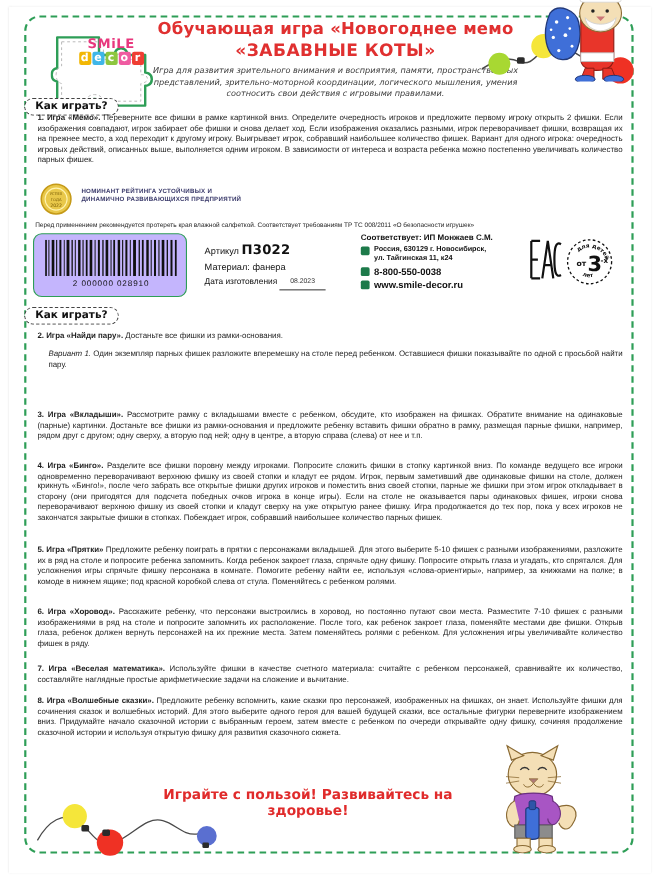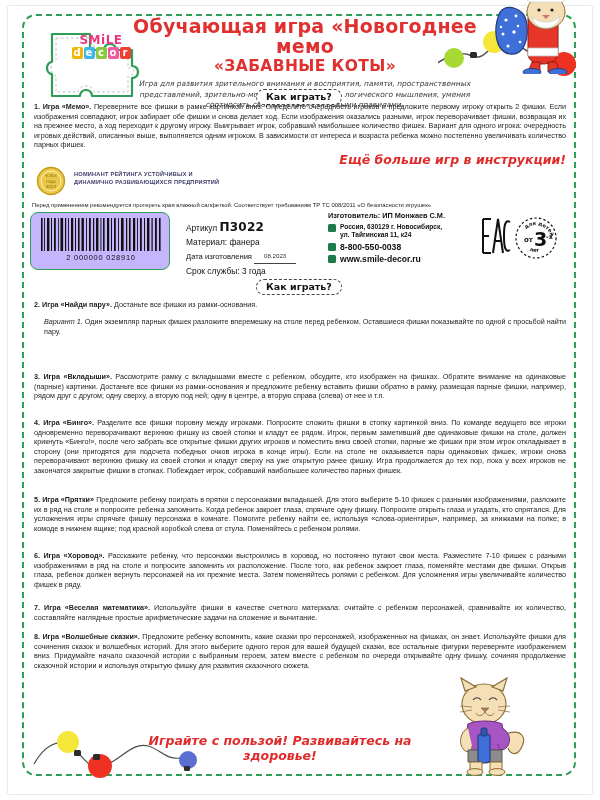--- a/index.html
+++ b/index.html
@@ -60,21 +60,21 @@
     border-radius: 2px;
     color: #fff;
     font-family: "DejaVu Sans", sans-serif;
     font-size: 10px; font-weight: bold;
     line-height: 12px; text-align: center;
   }
 
   .title-block { position: absolute; left: 108px; top: 0px; width: 350px; text-align: center; }
   .title-l1 {
     font-family: "DejaVu Sans", sans-serif;
-    font-size: 19px; font-weight: bold; color: #e03030;
+    font-size: 15px; font-weight: bold; color: #e03030;
     line-height: 20px; letter-spacing: 0.2px;
   }
   .title-l2 {
     font-family: "DejaVu Sans", sans-serif;
     font-size: 15.5px; font-weight: bold; color: #e03030;
     line-height: 20px; letter-spacing: 0.4px;
   }
   .subtitle {
     margin-top: 3px;
     font-family: "DejaVu Sans", sans-serif;
@@ -91,21 +91,21 @@
     display: inline-block;
     border: 1.5px dashed #444;
     border-radius: 9px;
     padding: 1px 9px 2px 9px;
     font-family: "DejaVu Sans", sans-serif;
     font-weight: bold;
     font-size: 9.5px;
     color: #111;
     background: #fff;
   }
-  .pill-center { position: absolute; width: 554px; text-align: center; }
+  .pill-center { position: absolute; width: 554px; text-align: left; }
 
   
   .txt {
     position: absolute;
     font-family: "Liberation Sans", sans-serif;
     font-size: 7.2px;
     line-height: 9.55px;
     color: #1d1d1d;
     text-align: justify;
   }
@@ -192,23 +192,23 @@
 
   .eac { position: absolute; left: 452px; top: 6px; width: 32px; height: 40px; }
   .age { position: absolute; left: 486px; top: 6px; width: 44px; height: 44px; }
 
   .santa { position: absolute; left: 494px; top: -18px; width: 84px; height: 92px; }
   .bottomcat { position: absolute; left: 444px; top: 676px; width: 92px; height: 100px; }
 
   .balloons-bottom { position: absolute; left: 30px; top: 716px; width: 260px; height: 64px; }
 
   .footer-red {
-    position: absolute; left: 120px; top: 733px; width: 320px; text-align: center;
-    font-family: "DejaVu Sans", sans-serif;
-    font-style: italic; font-weight: bold;
+    position: absolute; left: 120px; top: 714px; width: 320px; text-align: center;
+    font-family: "DejaVu Sans", sans-serif;
+    font-weight: bold;
     font-size: 12.5px; color: #e02b2b;
   }
 </style>
 </head>
 <body>
 
 <div id="page">
   <div class="sheet"></div>
   <div class="cut-border"></div>
 
@@ -250,21 +250,20 @@
   </div>
 
   <div class="pill-center" style="left:22px; top:86px;">
     <span class="pill">Как играть?</span>
   </div>
 
   <div class="txt" style="left:34px; top:102px; width:532px;">
     <b>1. Игра «Мемо».</b><span> Переверните все фишки в рамке картинкой вниз. Определите очередность игроков и предложите первому игроку открыть 2 фишки. Если изображения совпадают, игрок забирает обе фишки и снова делает ход. Если изображения оказались разными, игрок переворачивает фишки, возвращая их на прежнее место, а ход переходит к другому игроку. Выигрывает игрок, собравший наибольшее количество фишек. Вариант для одного игрока: очередность игровых действий, описанных выше, выполняется одним игроком. В зависимости от интереса и возраста ребенка можно постепенно увеличивать количество парных фишек.</span>
   </div>
 
-  <div class="redline" style="left:300px; top:152px; width:266px; text-align:right;">Ещё больше игр в инструкции!</div>
 
   <div class="award-row">
     <svg class="medal" viewBox="0 0 30 30">
       <circle cx="15" cy="15" r="13.5" fill="#e9c84a" stroke="#c59a18" stroke-width="1.4"></circle>
       <circle cx="15" cy="15" r="10" fill="none" stroke="#fff3b0" stroke-width="1"></circle>
       <text x="15" y="11" font-size="3.4" fill="#7a5c05" text-anchor="middle" font-family="DejaVu Sans">УСПЕХ</text>
       <text x="15" y="16.5" font-size="3.4" fill="#7a5c05" text-anchor="middle" font-family="DejaVu Sans">ГОДА</text>
       <text x="15" y="22" font-size="4.2" fill="#7a5c05" text-anchor="middle" font-family="DejaVu Sans">2022</text>
     </svg>
     <div class="award-txt">
@@ -325,28 +324,24 @@
         <span class="art">П3022</span>
       </div>
       <div class="spec-line">
         <span>Материал:</span>
         <span>фанера</span>
       </div>
       <div class="spec-line" style="font-size:7.6px;">
         <span>Дата изготовления</span>
         <span class="date-val">08.2023</span>
       </div>
-      <div class="spec-line">
-        <span>Срок службы:</span>
-        <span>3 года</span>
-      </div>
     </div>
 
     <div class="maker">
-      <div class="maker-title">Изготовитель: ИП Монжаев С.М.</div>
+      <div class="maker-title">Соответствует: ИП Монжаев С.М.</div>
       <div class="maker-row">
         <span class="mini-icon addr"></span>
         <span class="maker-txt">
           <span>Россия, 630129 г. Новосибирск,</span><br>
           <span>ул. Тайгинская 11, к24</span>
         </span>
       </div>
       <div class="maker-row">
         <span class="mini-icon phone"></span>
         <span class="maker-txt big">8-800-550-0038</span>

